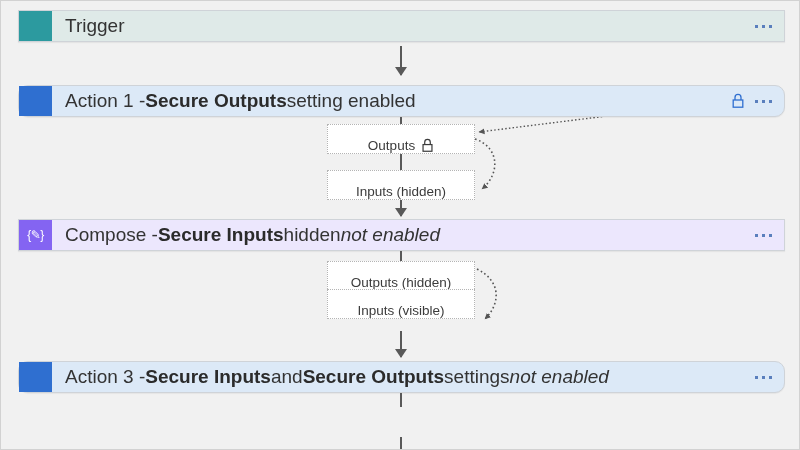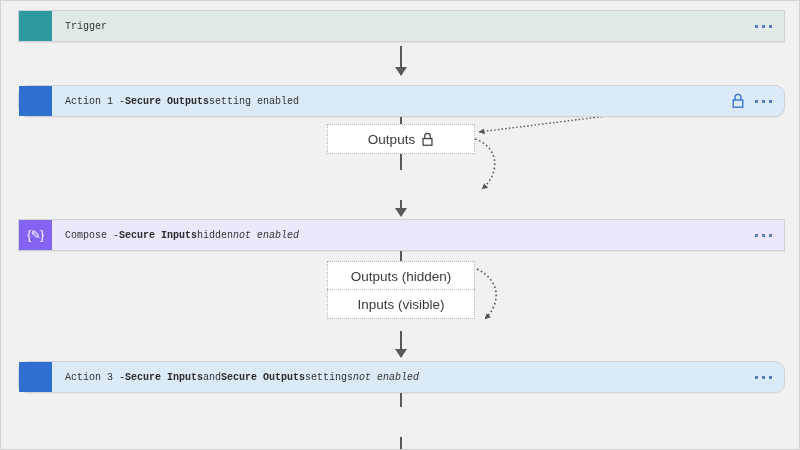--- a/index.html
+++ b/index.html
@@ -45,24 +45,23 @@
     color: #ffffff;
     font-size: 13px;
     line-height: 1;
     letter-spacing: -0.5px;
   }
   .wf-label {
     flex: 1 1 auto;
     display: flex;
     align-items: center;
     padding-left: 13px;
-    font-size: 10px;
+    font-size: 19px;
     color: #333333;
     white-space: nowrap;
-    font-family: Liberation Mono, monospace;
   }
   .wf-label b { font-weight: bold; color: #2b2b2b; }
   .wf-label i { font-style: italic; }
   .wf-right {
     flex: 0 0 auto;
     display: flex;
     align-items: center;
     padding-right: 12px;
     gap: 10px;
   }
@@ -94,21 +93,21 @@
   
   .data-box {
     position: absolute;
     width: 148px;
     height: 30px;
     left: 326px;
     box-sizing: border-box;
     background: #ffffff;
     border: 1px dotted #b4b4b4;
     display: flex;
-    align-items: center;
+    align-items: flex-end;
     justify-content: center;
     font-size: 13.5px;
     color: #3b3b3b;
     white-space: nowrap;
   }
   .data-box .lockglyph {
     margin-left: 6px;
     display: inline-block;
   }
 
@@ -213,20 +212,23 @@
     <span class="lockglyph">
       <svg class="lock-svg" width="13" height="15" viewBox="0 0 14 16" xmlns="http://www.w3.org/2000/svg">
         <path d="M4,7 L4,4.4 A3,3 0 0 1 10,4.4 L10,7" fill="none" stroke="#3b3b3b" stroke-width="1.3"></path>
         <rect x="2.2" y="7" width="9.6" height="7.2" fill="none" stroke="#3b3b3b" stroke-width="1.3"></rect>
       </svg>
     </span>
   </div>
 
   <div class="vline" style="top:153px; height:16px;"></div>
 
+  <div class="data-box" style="top:169px;">
+    <span>Inputs (hidden)</span>
+  </div>
 
   <div class="arrow-down" style="top:199px; height:16px;"></div>
 
   <div class="wf-row row-compose" style="top:218px;">
     <div class="wf-icon">{✎}</div>
     <div class="wf-label">
       <span>Compose - </span>
       <b>Secure Inputs</b>
       <span> hidden </span>
       <i>not enabled</i>

